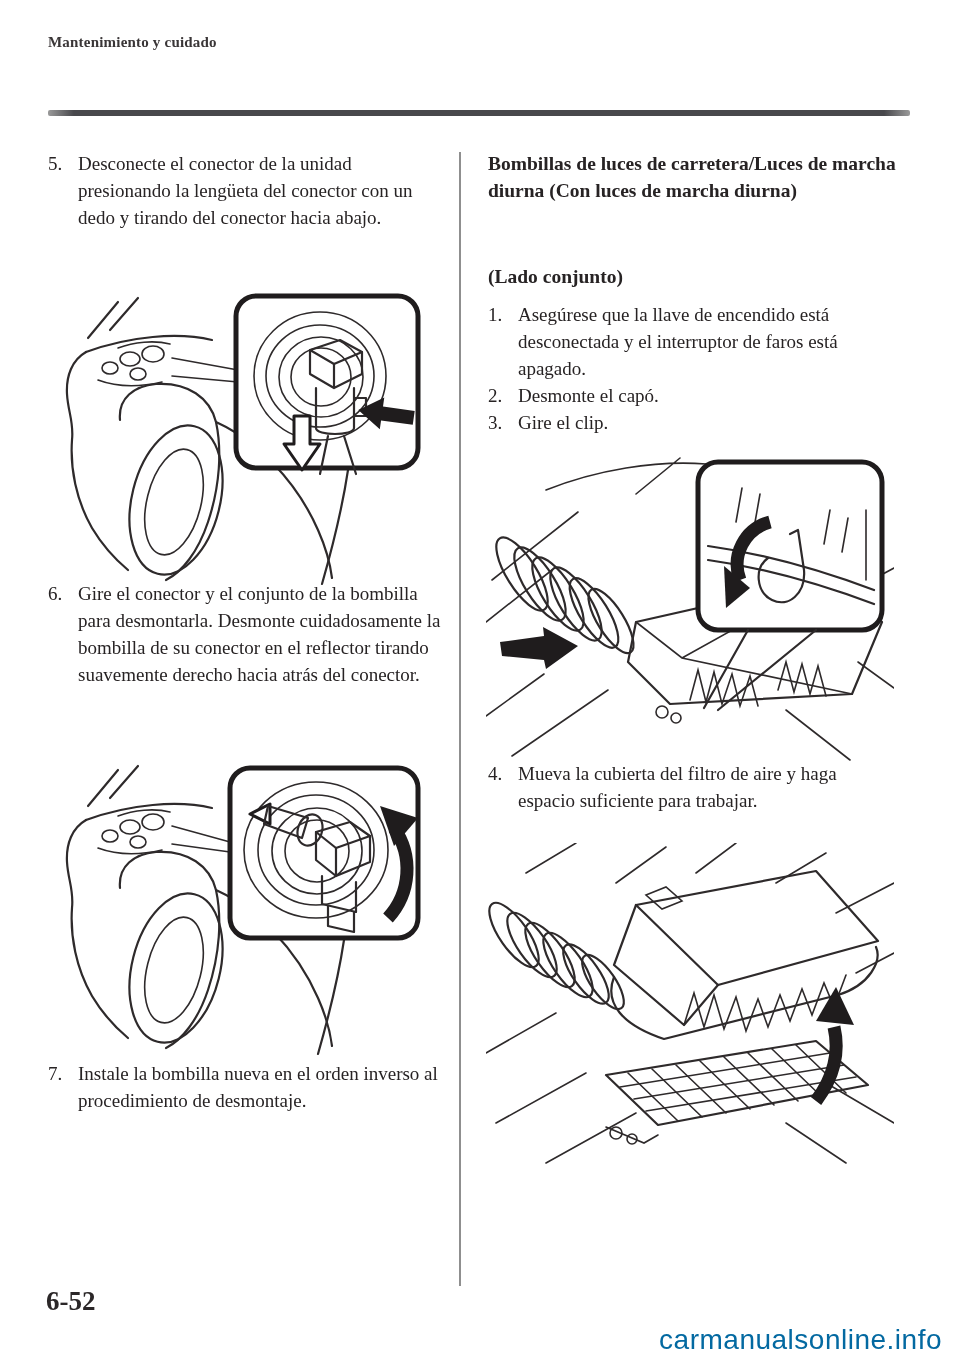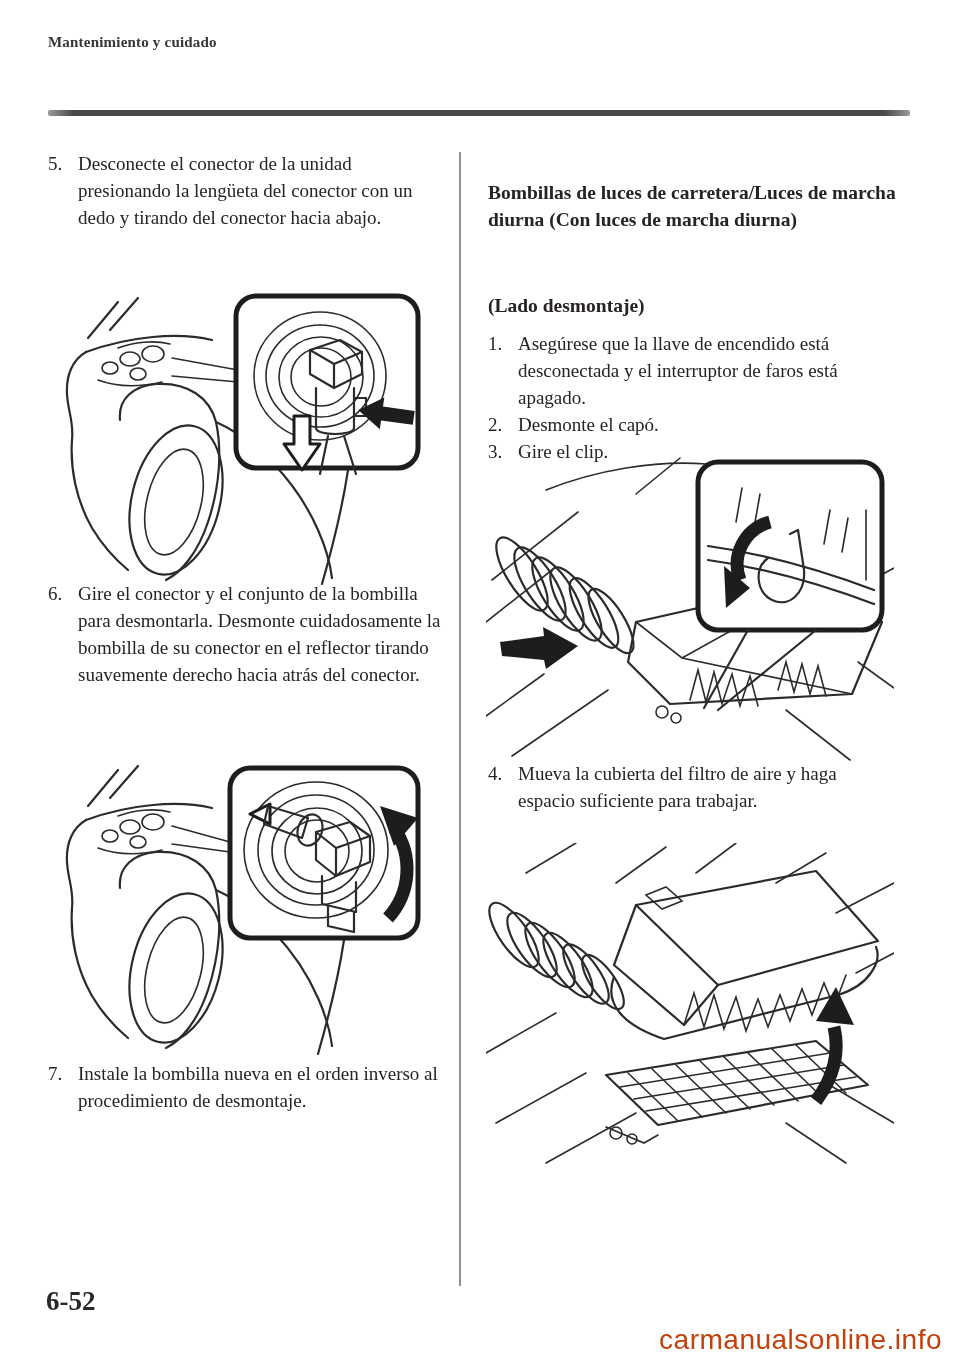--- a/index.html
+++ b/index.html
@@ -22,37 +22,37 @@
   }
   .col-divider{
     position:absolute;left:459px;top:152px;width:2px;height:1134px;background:#8f8f8f;
   }
   .step{
     position:absolute;display:flex;font-size:19px;line-height:27px;
   }
   .step .num{flex:0 0 30px;}
   .step .txt{flex:1;}
   .left-col .step{left:48px;width:396px;}
-  .r-block{position:absolute;left:488px;width:408px;font-size:19px;line-height:27px;margin-top:29px;}
+  .r-block{position:absolute;left:488px;width:408px;font-size:19px;line-height:27px;}
   .r-heading{font-weight:bold;font-size:19.5px;line-height:27px;}
   .r-subheading{font-weight:bold;font-size:19.5px;}
   .rsteps .step{position:static;margin:0;}
   figure{margin:0;position:absolute;}
   svg{display:block;}
   .sketch{stroke:#2e2a2b;fill:none;stroke-width:2.2;stroke-linecap:round;stroke-linejoin:round;}
   .sketch-thin{stroke:#2e2a2b;fill:none;stroke-width:1.6;stroke-linecap:round;}
   .inset{stroke:#1f1c1d;fill:#ffffff;stroke-width:5;}
   .solid{fill:#1f1c1d;stroke:none;}
   .outline-arrow{fill:#ffffff;stroke:#1f1c1d;stroke-width:3;stroke-linejoin:round;}
   .thick-arc{stroke:#1f1c1d;fill:none;stroke-width:13;}
   .page-number{
     position:absolute;left:46px;top:1286px;font-size:27px;font-weight:bold;color:#2b2728;
   }
   .watermark{
-    position:absolute;right:18px;top:1324px;font-size:28px;color:#c2410c;
+    position:absolute;right:18px;top:1324px;font-size:28px;color:#0369a1;
     font-family:"Liberation Sans","DejaVu Sans",sans-serif;letter-spacing:.5px;
   }
 </style>
 </head>
 <body>
 
 <div class="page">
 
   <div class="eyebrow">Mantenimiento y cuidado</div>
   <div class="head-rule"></div>
@@ -139,21 +139,21 @@
     <div class="step" style="top:1060px;">
       <span class="num">7.</span>
       <span class="txt">Instale la bombilla nueva en el orden inverso al procedimiento de desmontaje.</span>
     </div>
   </div>
 
   <div class="right-col">
 
     <div class="r-block r-heading" style="top:150px;">Bombillas de luces de carretera/Luces de marcha diurna (Con luces de marcha diurna)</div>
 
-    <div class="r-block r-subheading" style="top:263px;">(Lado desmontaje)</div>
+    <div class="r-block r-subheading" style="top:263px;">(Lado conjunto)</div>
 
     <div class="r-block rsteps" style="top:301px;">
       <div class="step">
         <span class="num">1.</span>
         <span class="txt">Asegúrese que la llave de encendido está desconectada y el interruptor de faros está apagado.</span>
       </div>
       <div class="step">
         <span class="num">2.</span>
         <span class="txt">Desmonte el capó.</span>
       </div>

